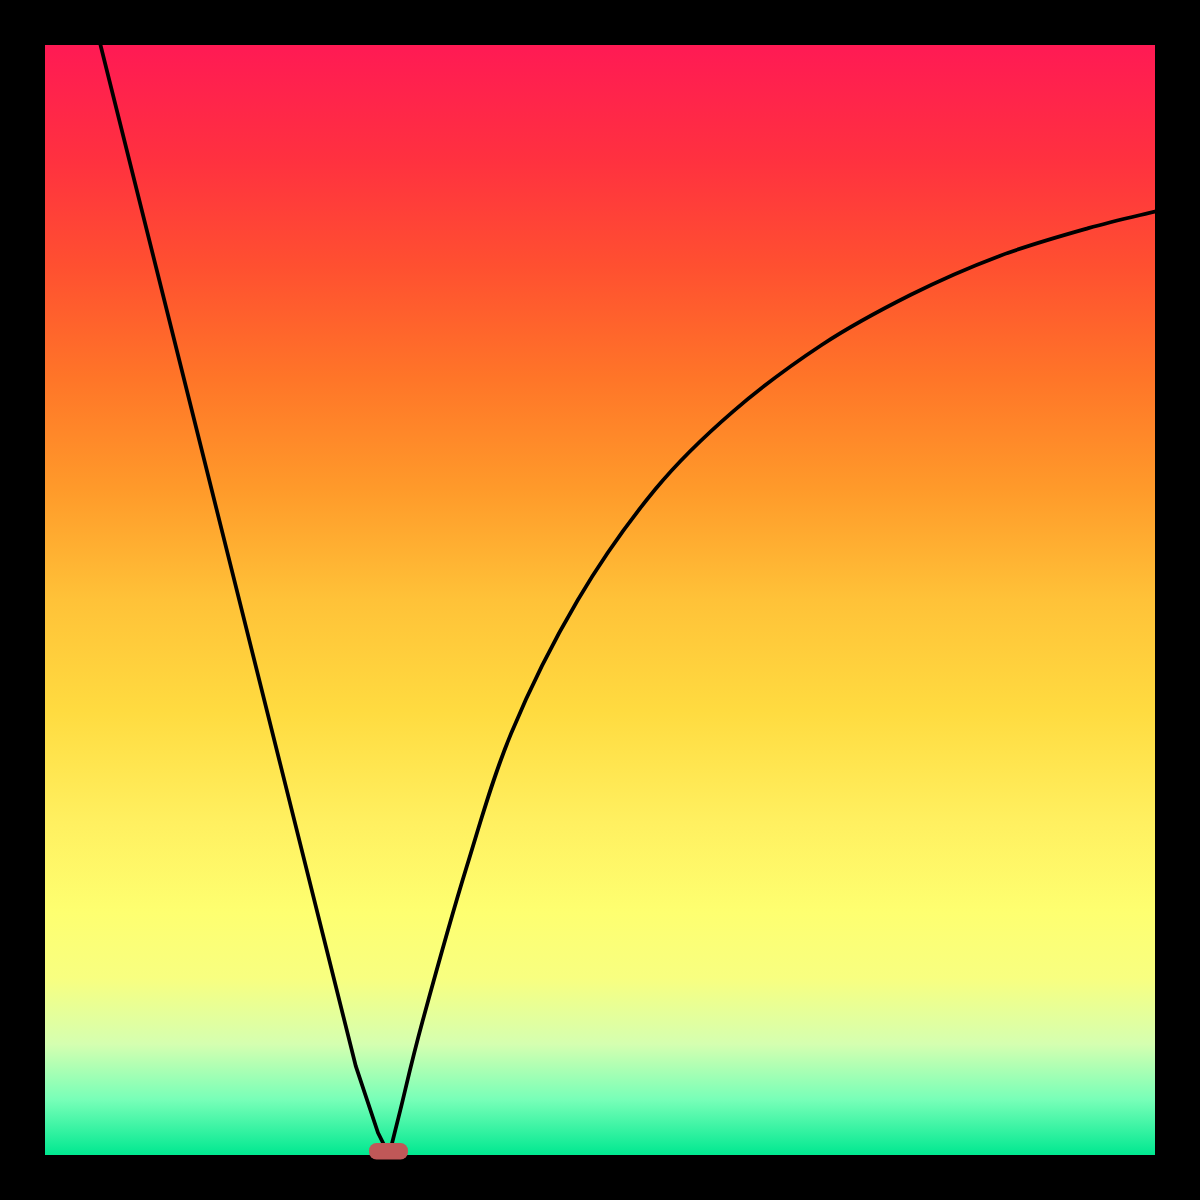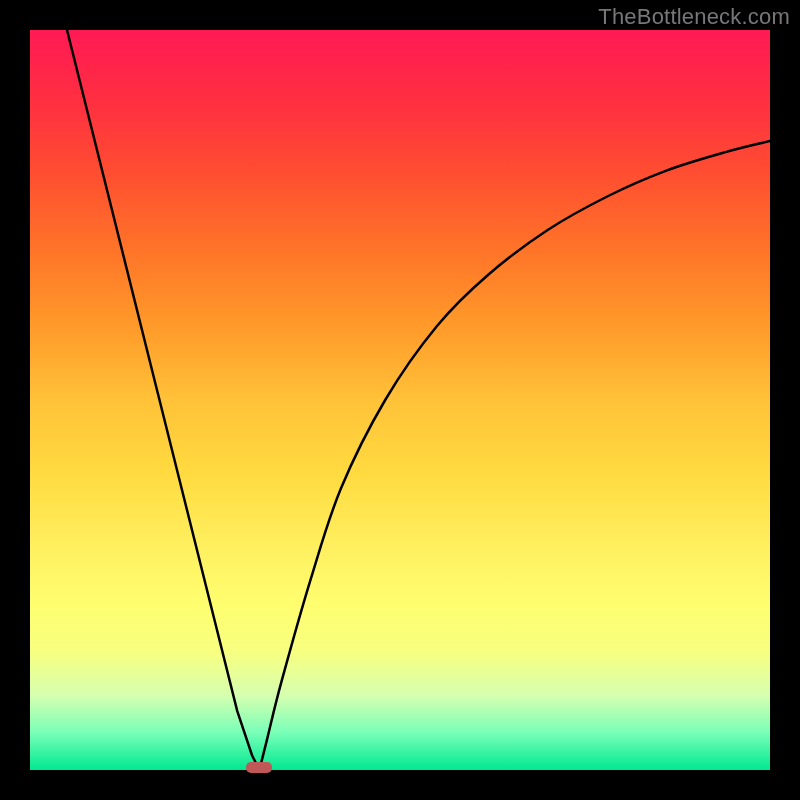--- a/index.html
+++ b/index.html
@@ -57,20 +57,19 @@
     width: 26px;
     height: 11px;
     background: #c05858;
     border-radius: 5px;
   }
 </style>
 </head>
 <body>
 
 <div class="chart-container">
-  <div class="watermark">TheBottleneck.com</div>
   <div class="plot-area">
     <svg class="curve" viewBox="0 0 740 740">
       <path id="curve-path" fill="none" stroke="#000" stroke-width="2.5" stroke-linecap="round" d="M 37 0 L 74.0 148.0 L 111.0 296.0 L 148.0 444.0 L 185.0 592.0 L 207.2 680.8 L 222.0 725.2 L 229.4 740.0 L 229.4 740.0 C 230.6 735.1, 233.1 725.2, 236.8 710.4 C 240.5 695.6, 244.2 678.3, 251.6 651.2 C 259.0 624.1, 271.3 579.7, 281.2 547.6 C 291.1 515.5, 298.5 488.4, 310.8 458.8 C 323.1 429.2, 339.2 397.1, 355.2 370.0 C 371.2 342.9, 389.7 317.0, 407.0 296.0 C 424.3 275.0, 440.3 260.2, 458.8 244.2 C 477.3 228.2, 498.3 212.8, 518.0 199.8 C 537.7 186.9, 557.5 176.4, 577.2 166.5 C 596.9 156.6, 616.7 148.0, 636.4 140.6 C 656.1 133.2, 678.3 127.0, 695.6 122.1 C 712.9 117.2, 732.6 112.9, 740.0 111.0"></path>
     </svg>
     <div id="min-marker" class="minimum-marker" style="left: 216.4px; top: 732px;"></div>
   </div>
 </div>
 
 </body></html>

